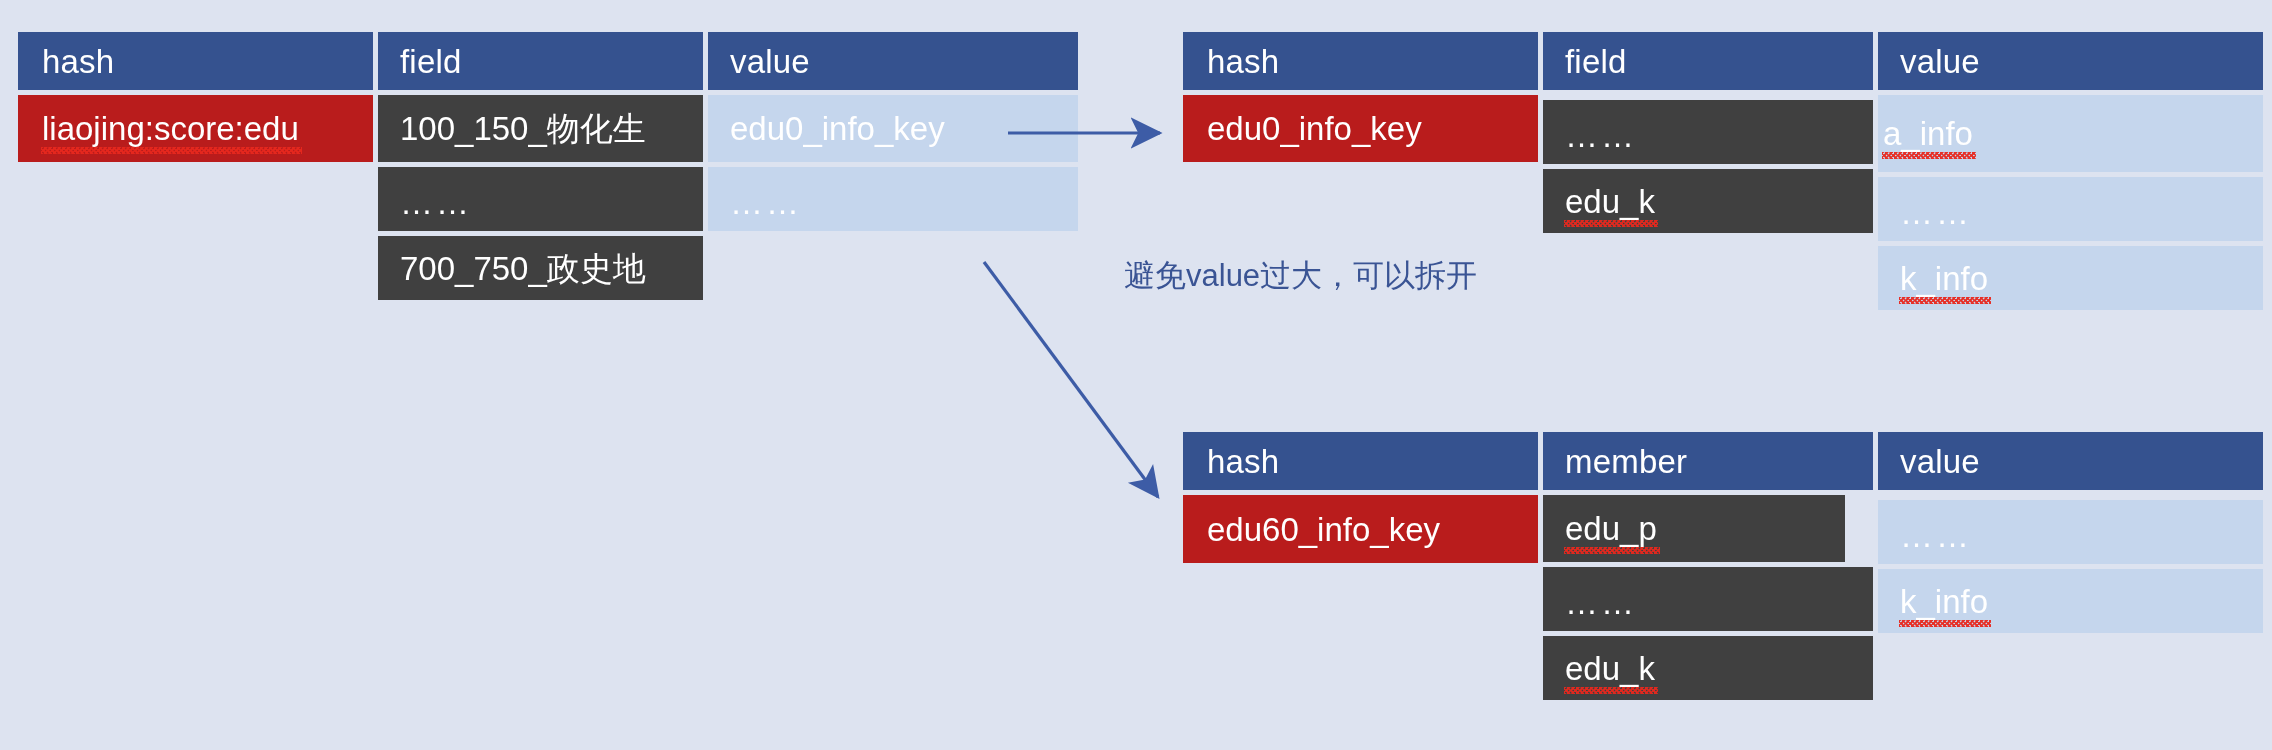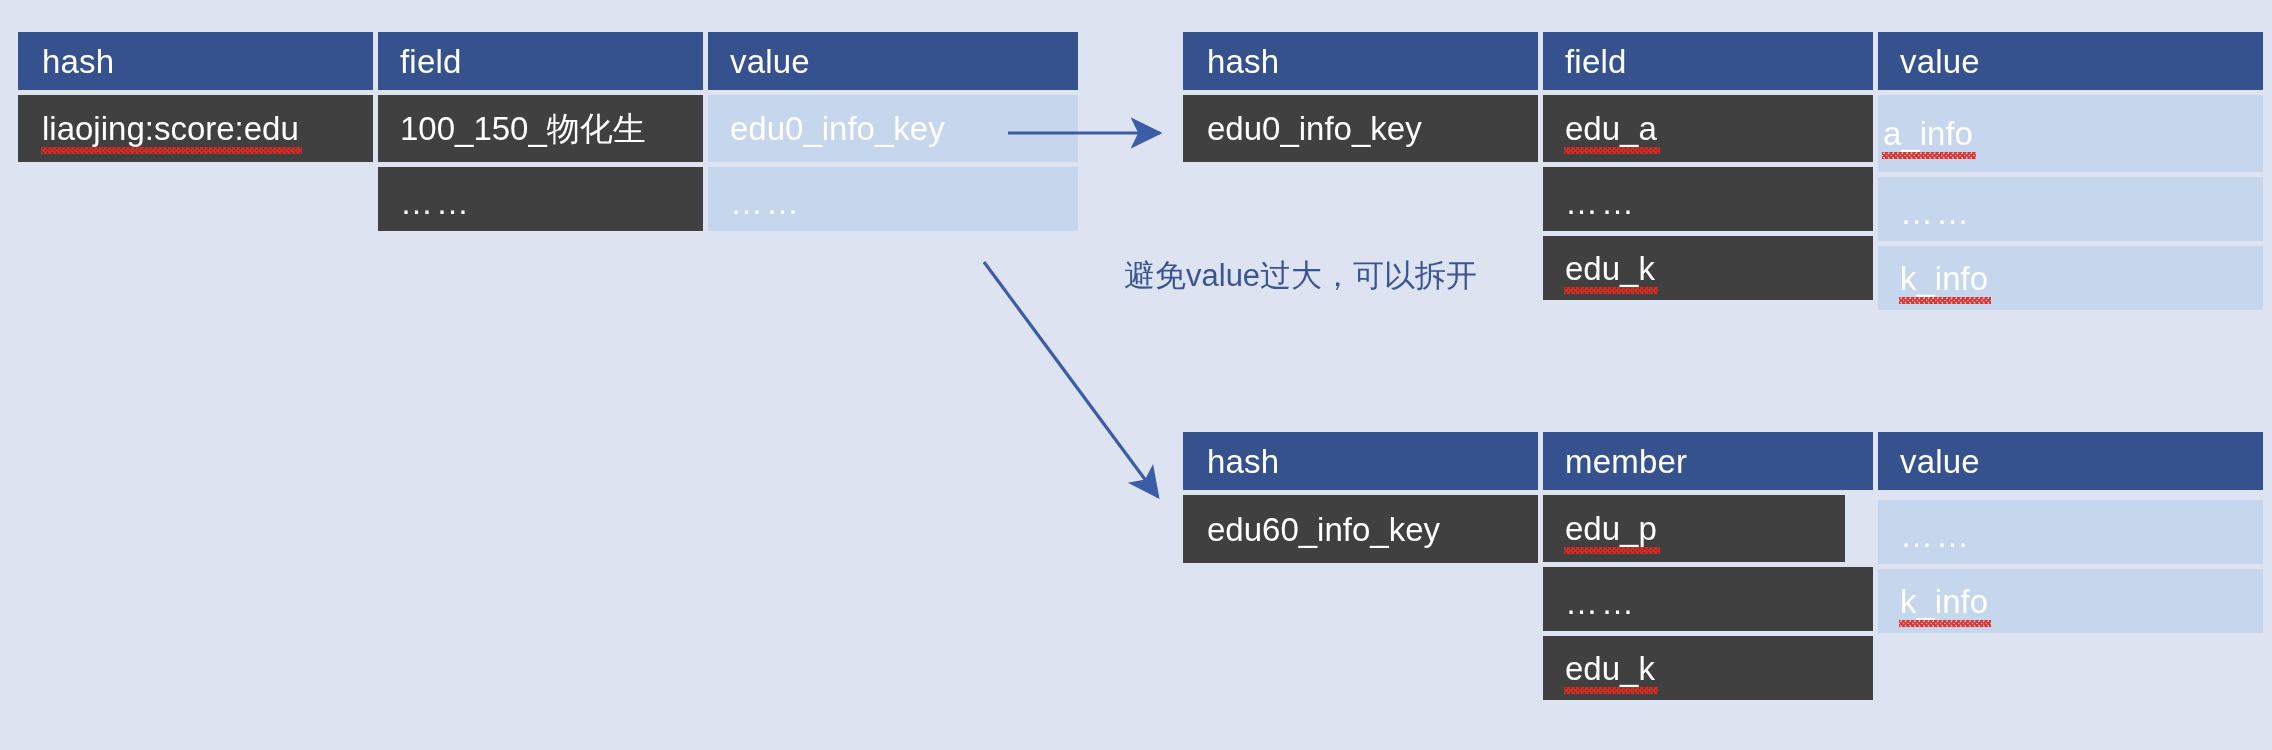--- a/index.html
+++ b/index.html
@@ -37,21 +37,21 @@
     align-items: center;
     color: #ffffff;
     white-space: nowrap;
     position: relative;
   }
   .cell.head {
     background: #35528f;
     font-size: 33px;
     letter-spacing: .2px;
   }
-  .cell.hashcell   { background: #404040; }
+  .cell.hashcell   { background: #b91c1c; }
   .cell.midcell    { background: #404040; }
   .cell.valcell    { background: #c5d6ed; }
   .cell.blank      { background: transparent; }
 
   .cell .txt {
     display: inline-block;
     font-size: 33px;
     line-height: 1;
     position: relative;
   }
@@ -125,20 +125,23 @@
       </div>
       <div style="height:5px"></div>
       <div class="cell midcell" style="width:325px;height:67px;padding-left:22px;">
         <span class="txt">100_150_物化生</span>
       </div>
       <div style="height:5px"></div>
       <div class="cell midcell" style="width:325px;height:64px;padding-left:22px;align-items:flex-end;padding-bottom:12px;">
         <span class="txt dots">……</span>
       </div>
       <div style="height:5px"></div>
+      <div class="cell midcell" style="width:325px;height:64px;padding-left:22px;">
+        <span class="txt">700_750_政史地</span>
+      </div>
     </div>
 
     <div style="width:5px"></div>
 
     <div class="col">
       <div class="cell head" style="width:370px;height:58px;padding-left:22px;">
         <span class="txt">value</span>
       </div>
       <div style="height:5px"></div>
       <div class="cell valcell" style="width:370px;height:67px;padding-left:22px;">
@@ -168,23 +171,20 @@
       <div class="cell blank" style="width:355px;height:64px;"></div>
     </div>
 
     <div style="width:5px"></div>
 
     <div class="col">
       <div class="cell head" style="width:330px;height:58px;padding-left:22px;">
         <span class="txt">field</span>
       </div>
       <div style="height:5px"></div>
-      <div class="cell midcell" style="width:330px;height:67px;padding-left:22px;">
-        <span class="txt sp">edu_a</span>
-      </div>
       <div style="height:5px"></div>
       <div class="cell midcell" style="width:330px;height:64px;padding-left:22px;align-items:flex-end;padding-bottom:12px;">
         <span class="txt dots">……</span>
       </div>
       <div style="height:5px"></div>
       <div class="cell midcell" style="width:330px;height:64px;padding-left:22px;">
         <span class="txt sp">edu_k</span>
       </div>
     </div>
 

